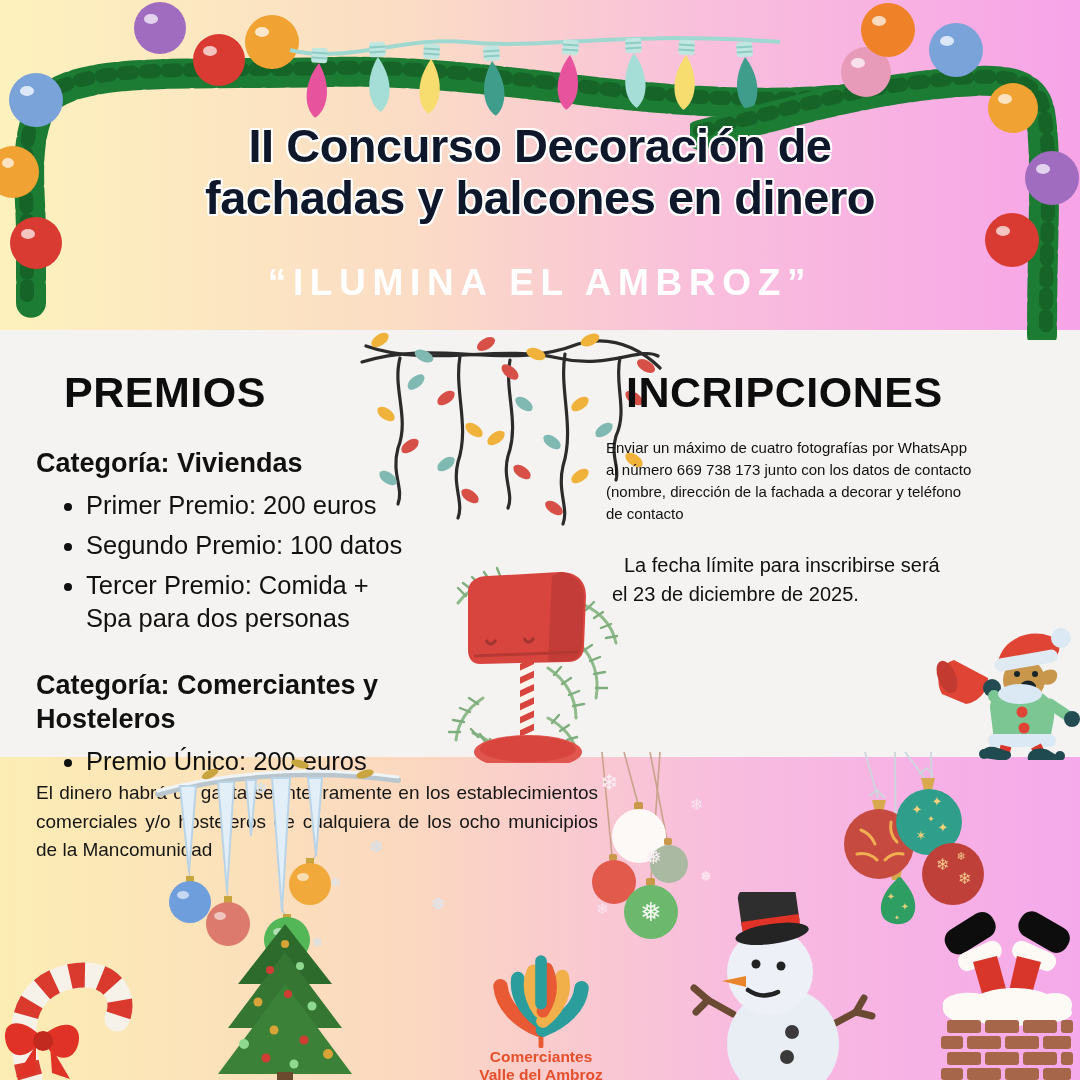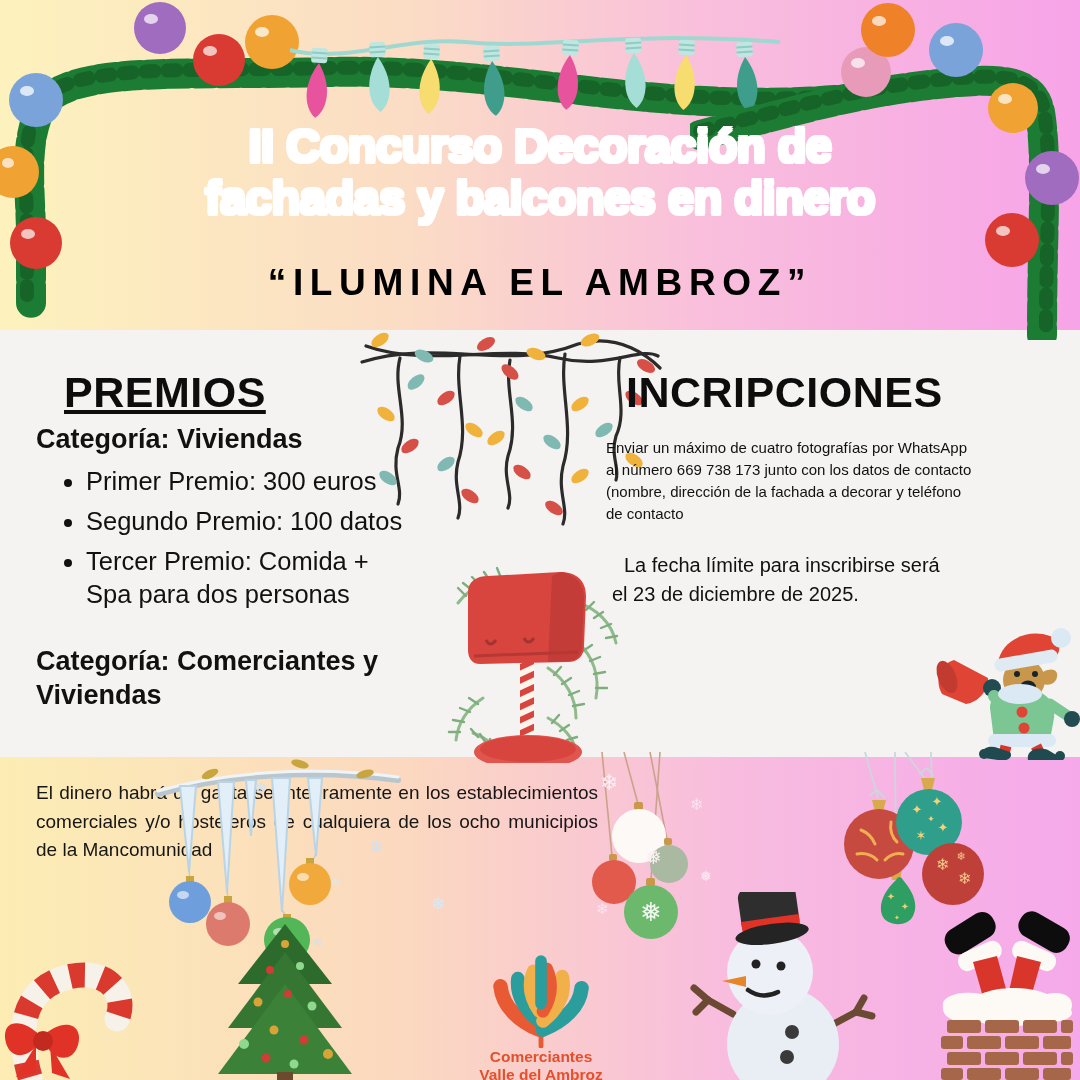--- a/index.html
+++ b/index.html
@@ -8,35 +8,35 @@
     font-family:"Liberation Sans",sans-serif;color:#111;
   }
   .band{position:absolute;left:0;width:1080px;}
   .band-top{top:0;height:330px;background:linear-gradient(90deg,#fdf2bd 0%,#fbdcc5 38%,#f9bfdc 65%,#f7a4e8 100%);}
   .band-mid{top:330px;height:427px;background:#f4f3f1;}
   .band-bottom{top:757px;height:323px;background:linear-gradient(90deg,#fcedb4 0%,#fbd8c0 38%,#f8bcdf 68%,#f5a9ea 100%);}
   .dec{position:absolute;pointer-events:none;}
   
   .title{
     position:absolute;top:120px;left:0;width:1080px;text-align:center;
-    font-size:47px;font-weight:600;line-height:1.1;color:#ffffff;letter-spacing:-.5px;
+    font-size:47px;font-weight:600;line-height:1.1;color:#0f172a;letter-spacing:-.5px;
     text-shadow:2px 0 0 #fff,-2px 0 0 #fff,0 2px 0 #fff,0 -2px 0 #fff,
                 1.6px 1.6px 0 #fff,-1.6px -1.6px 0 #fff,1.6px -1.6px 0 #fff,-1.6px 1.6px 0 #fff;
   }
   .subtitle{
     position:absolute;top:262px;left:0;width:1080px;text-align:center;
-    font-size:37px;font-weight:800;letter-spacing:.18em;color:#000000;
+    font-size:37px;font-weight:800;letter-spacing:.18em;color:#ffffff;
   }
   
   .premios{position:absolute;left:36px;top:368px;width:412px;}
   .inscripciones{position:absolute;left:606px;top:368px;width:372px;}
   .section-heading{font-size:43px;font-weight:800;letter-spacing:.5px;color:#0d0d0d;}
-  .premios .section-heading{margin-left:28px;text-decoration:underline;}
+  .premios .section-heading{margin-left:28px;}
   .inscripciones .section-heading{margin-left:20px;}
-  .cat-label{font-size:27px;font-weight:700;margin-top:6px;line-height:1.25;width:350px;}
+  .cat-label{font-size:27px;font-weight:700;margin-top:30px;line-height:1.25;width:350px;}
   .premios ul{margin:8px 0 0 30px;padding-left:20px;}
   .premios li{font-size:25.5px;line-height:1.3;margin-bottom:7px;width:335px;}
   .insc-body{margin-top:20px;font-size:15px;line-height:1.47;width:372px;}
   .insc-deadline{margin-top:26px;font-size:20px;line-height:1.42;width:335px;text-indent:12px;padding-left:6px;}
   
   .footer-note{
     position:absolute;left:36px;top:779px;width:562px;
     font-size:19px;line-height:1.5;text-align:justify;color:#161616;
   }
   .logo{position:absolute;left:466px;top:938px;width:150px;text-align:center;}
@@ -178,25 +178,28 @@
       <ellipse cx="276" cy="72" rx="10" ry="5.5" transform="rotate(35 276 72)" fill="#d65048"></ellipse>
       <ellipse cx="246" cy="104" rx="10" ry="5.5" transform="rotate(-35 246 104)" fill="#7fb9b1"></ellipse>
       <ellipse cx="276" cy="134" rx="10" ry="5.5" transform="rotate(35 276 134)" fill="#f0b23a"></ellipse>
     </g>
   </svg>
 
   <div class="premios">
     <div class="section-heading">PREMIOS</div>
     <div class="cat-label">Categoría: Viviendas</div>
     <ul>
-      <li>Primer Premio: 300 euros</li>
+      <li>Primer Premio: 200 euros</li>
       <li>Segundo Premio: 100 datos</li>
       <li>Tercer Premio: Comida + Spa para dos personas</li>
     </ul>
-    <div class="cat-label" style="margin-top:34px">Categoría: Comerciantes y Viviendas</div>
+    <div class="cat-label" style="margin-top:34px">Categoría: Comerciantes y Hosteleros</div>
+    <ul>
+      <li>Premio Único: 200 euros</li>
+    </ul>
   </div>
 
   <div class="inscripciones">
     <div class="section-heading">INCRIPCIONES</div>
     <div class="insc-body">Enviar un máximo de cuatro fotografías por WhatsApp al número 669 738 173 junto con los datos de contacto (nombre, dirección de la fachada a decorar y teléfono de contacto</div>
     <div class="insc-deadline">La fecha límite para inscribirse será el 23 de diciembre de 2025.</div>
   </div>
 
   <svg class="dec" style="left:428px;top:548px" width="200" height="215" viewBox="0 0 200 215">
     <defs>

